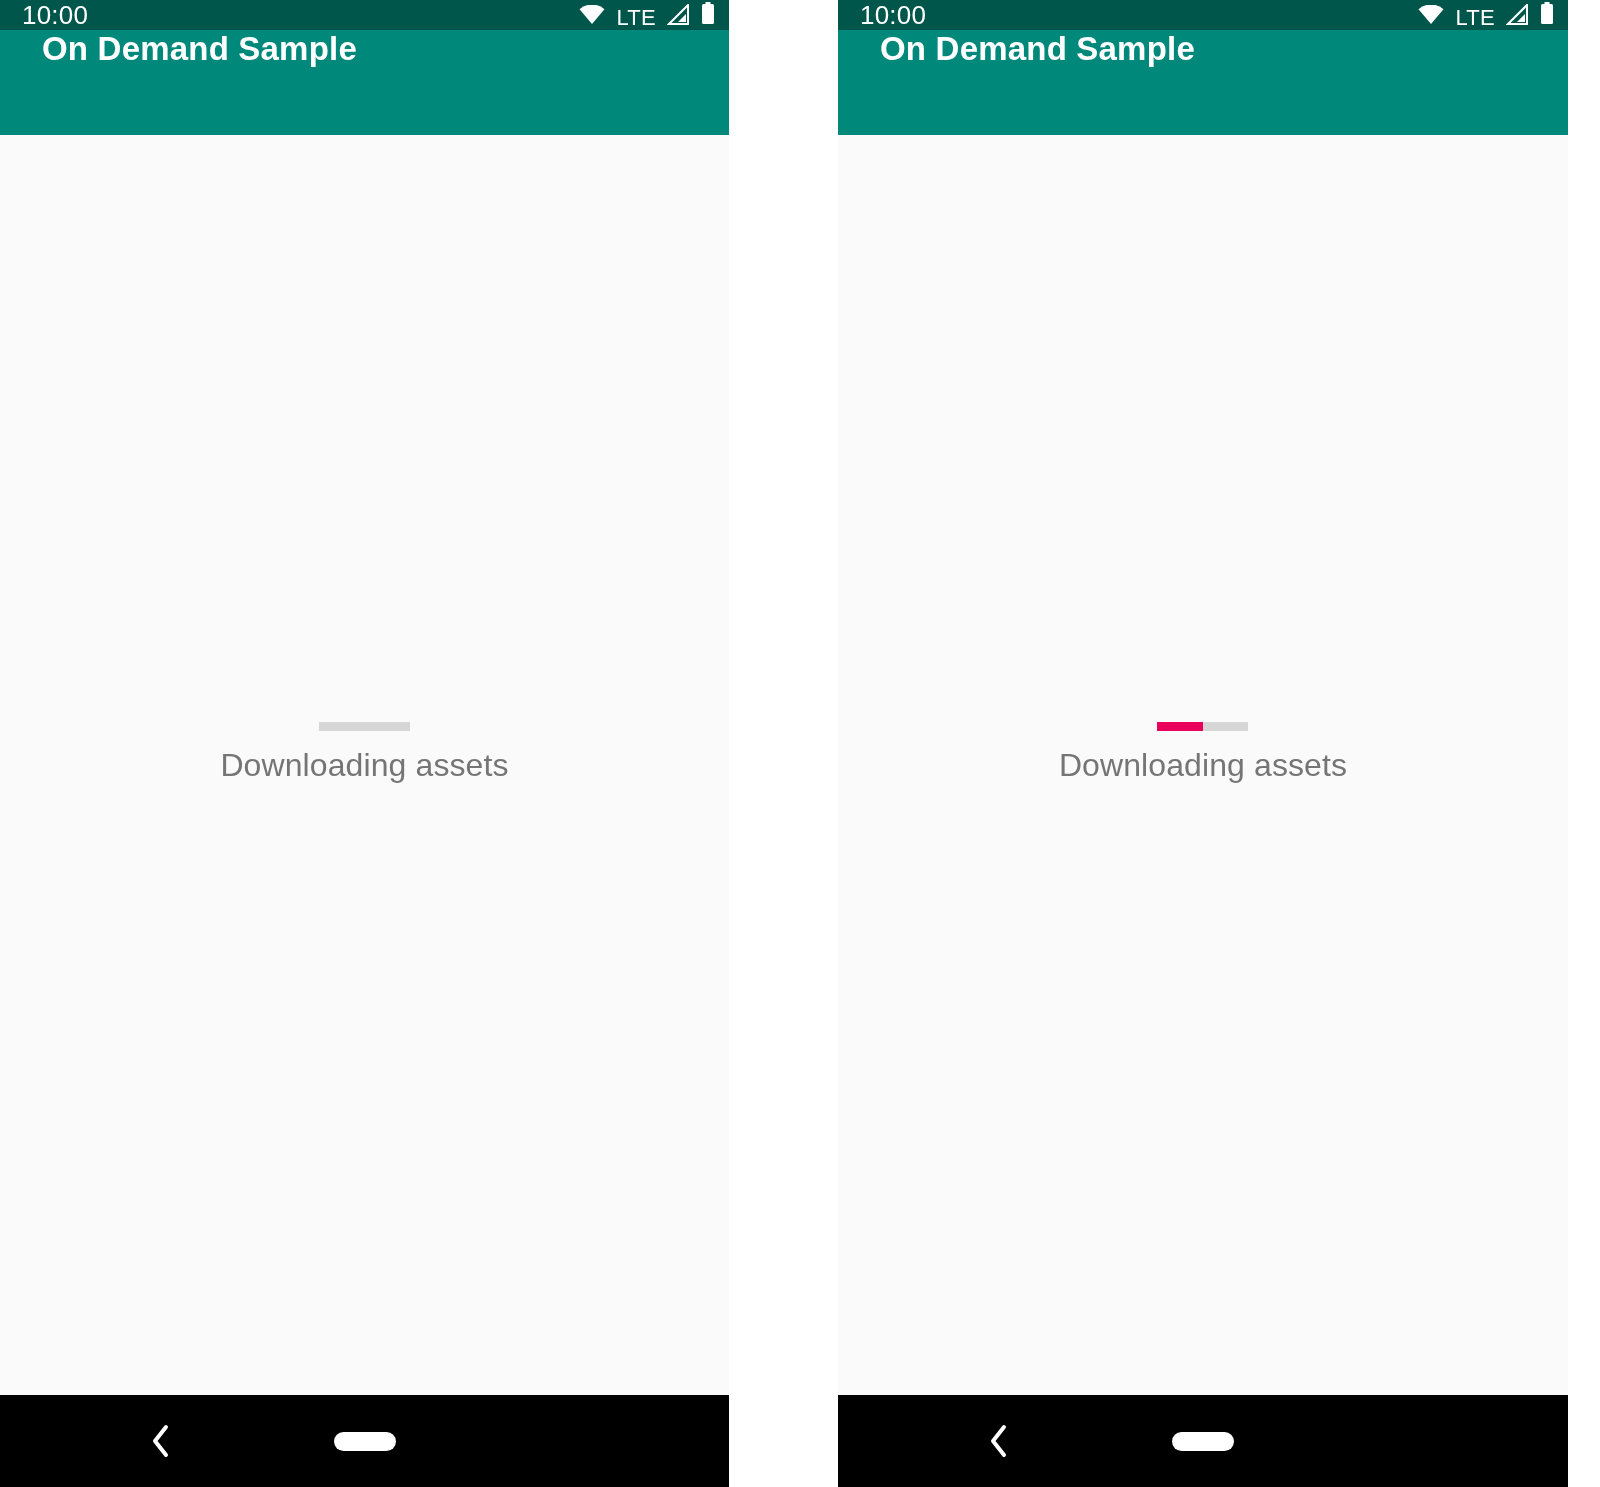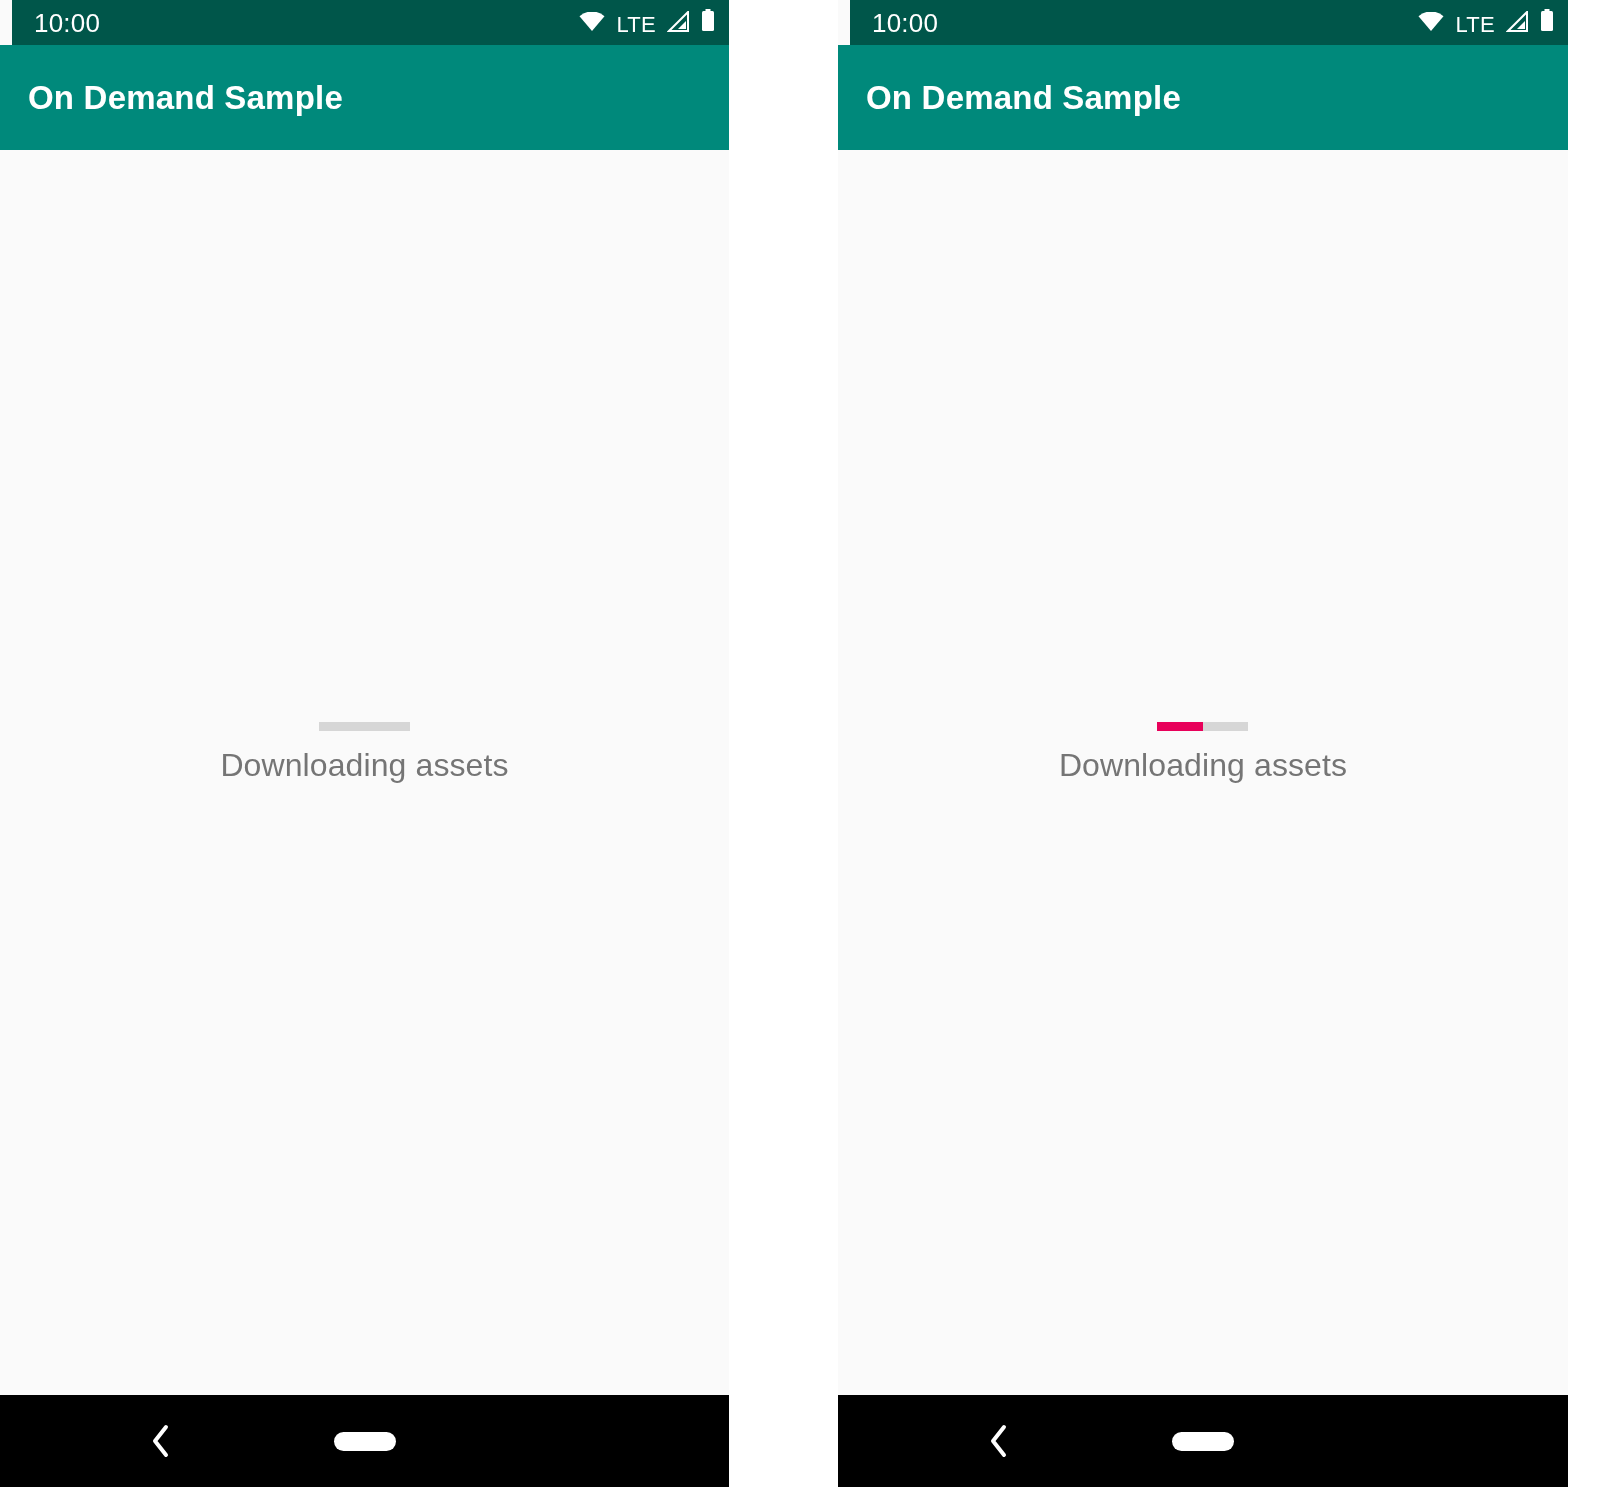--- a/index.html
+++ b/index.html
@@ -28,28 +28,27 @@
     height: 1487px;
     background: #FAFAFA;
     overflow: hidden;
   }
   .phone.left  { left: 0; }
   .phone.right { left: 838px; width: 730px; }
 
   
   .status-bar {
     position: relative;
-    height: 45px;
+    height: 30px;
     background: #00564A;
     display: flex;
     align-items: center;
     justify-content: space-between;
     padding: 0 14px 0 22px;
     box-sizing: border-box;
-    margin-left: 12px;
   }
   .status-clock {
     color: #ffffff;
     font-size: 26px;
     line-height: 26px;
     letter-spacing: 0.2px;
   }
   .status-icons {
     display: flex;
     align-items: flex-end;
@@ -61,22 +60,22 @@
     font-size: 22px;
     line-height: 22px;
     letter-spacing: 0.3px;
   }
 
   
   .app-bar {
     height: 105px;
     background: #00897B;
     display: flex;
-    align-items: center;
-    padding-left: 28px;
+    align-items: flex-start;
+    padding-left: 42px;
     box-sizing: border-box;
   }
   .app-title {
     color: #ffffff;
     font-size: 33px;
     font-weight: bold;
     letter-spacing: 0.2px;
   }
 
   

